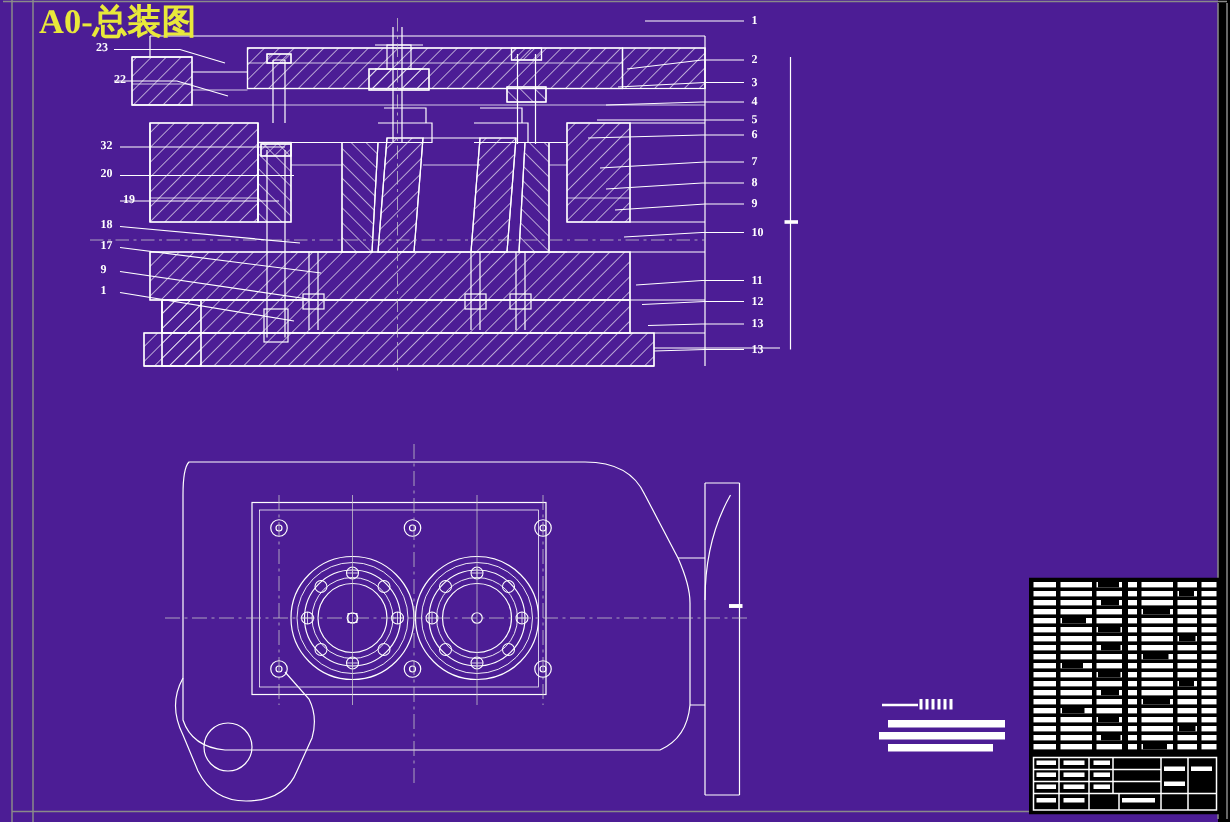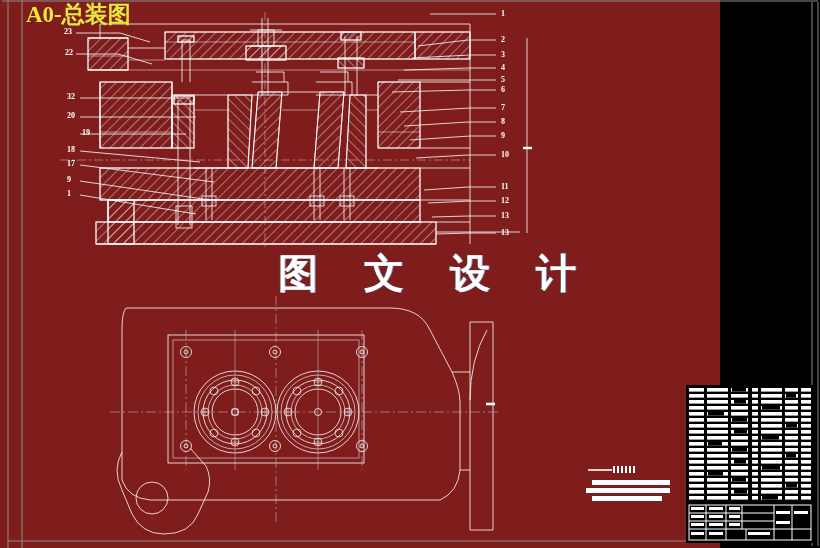--- a/index.html
+++ b/index.html
@@ -1,18 +1,18 @@
 <!DOCTYPE html>
 <html><head>
 <meta charset="utf-8">
 <style>
   html,body{margin:0;padding:0;background:#000;}
   body{width:820px;height:548px;overflow:hidden;
        font-family:"Liberation Sans",sans-serif;}
-  #stage{position:relative;width:720px;height:548px;background:#7f1d1d;}
+  #stage{position:relative;width:812px;height:548px;background:#4c1d95;}
   #stage svg.layer{position:absolute;left:0;top:0;width:820px;height:548px;}
 
   .title-text{
     position:absolute;left:26px;top:2px;
     font-family:"Liberation Serif",serif;
     font-size:23px;font-weight:700;color:#e8e83a;
     letter-spacing:0px;white-space:nowrap;line-height:26px;
   }
   .watermark{
     position:absolute;left:278px;top:246px;
@@ -391,24 +391,23 @@
         <rect x="62" y="147" width="22" height="3"></rect>
         <rect x="90" y="126" width="14" height="3"></rect>
         <rect x="90" y="136" width="14" height="3"></rect>
         <rect x="108" y="126" width="14" height="3"></rect>
       </g>
     </svg>
   </div>
 
   <div class="title-text">A0-总装图</div>
 
-  <div class="watermark">图 文 设 计</div>
 
   <div class="callout" style="left:64px;top:28px">23</div>
-  <div class="callout" style="left:65px;top:49px">22</div>
+  <div class="callout" style="left:76px;top:49px">22</div>
   <div class="callout" style="left:67px;top:93px">32</div>
   <div class="callout" style="left:67px;top:112px">20</div>
   <div class="callout" style="left:82px;top:129px">19</div>
   <div class="callout" style="left:67px;top:146px">18</div>
   <div class="callout" style="left:67px;top:160px">17</div>
   <div class="callout" style="left:67px;top:176px">9</div>
   <div class="callout" style="left:67px;top:190px">1</div>
 
   <div class="callout" style="left:501px;top:10px">1</div>
   <div class="callout" style="left:501px;top:36px">2</div>

